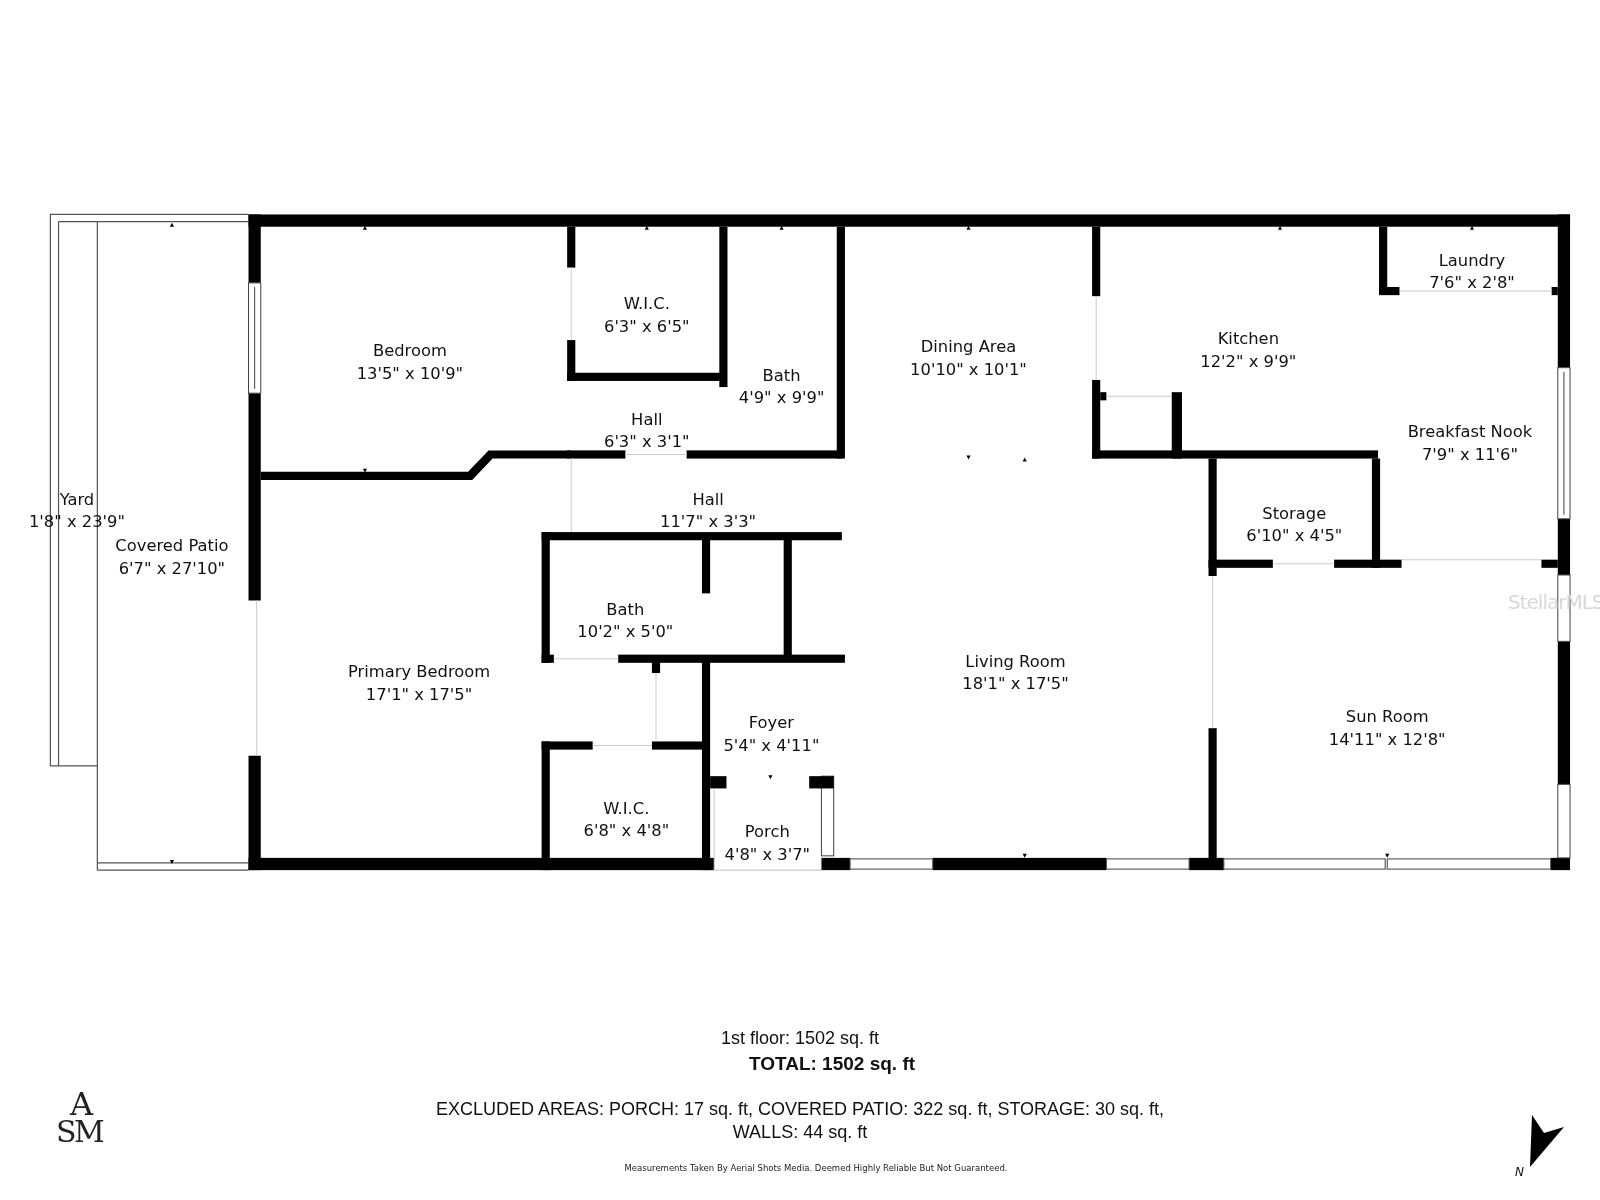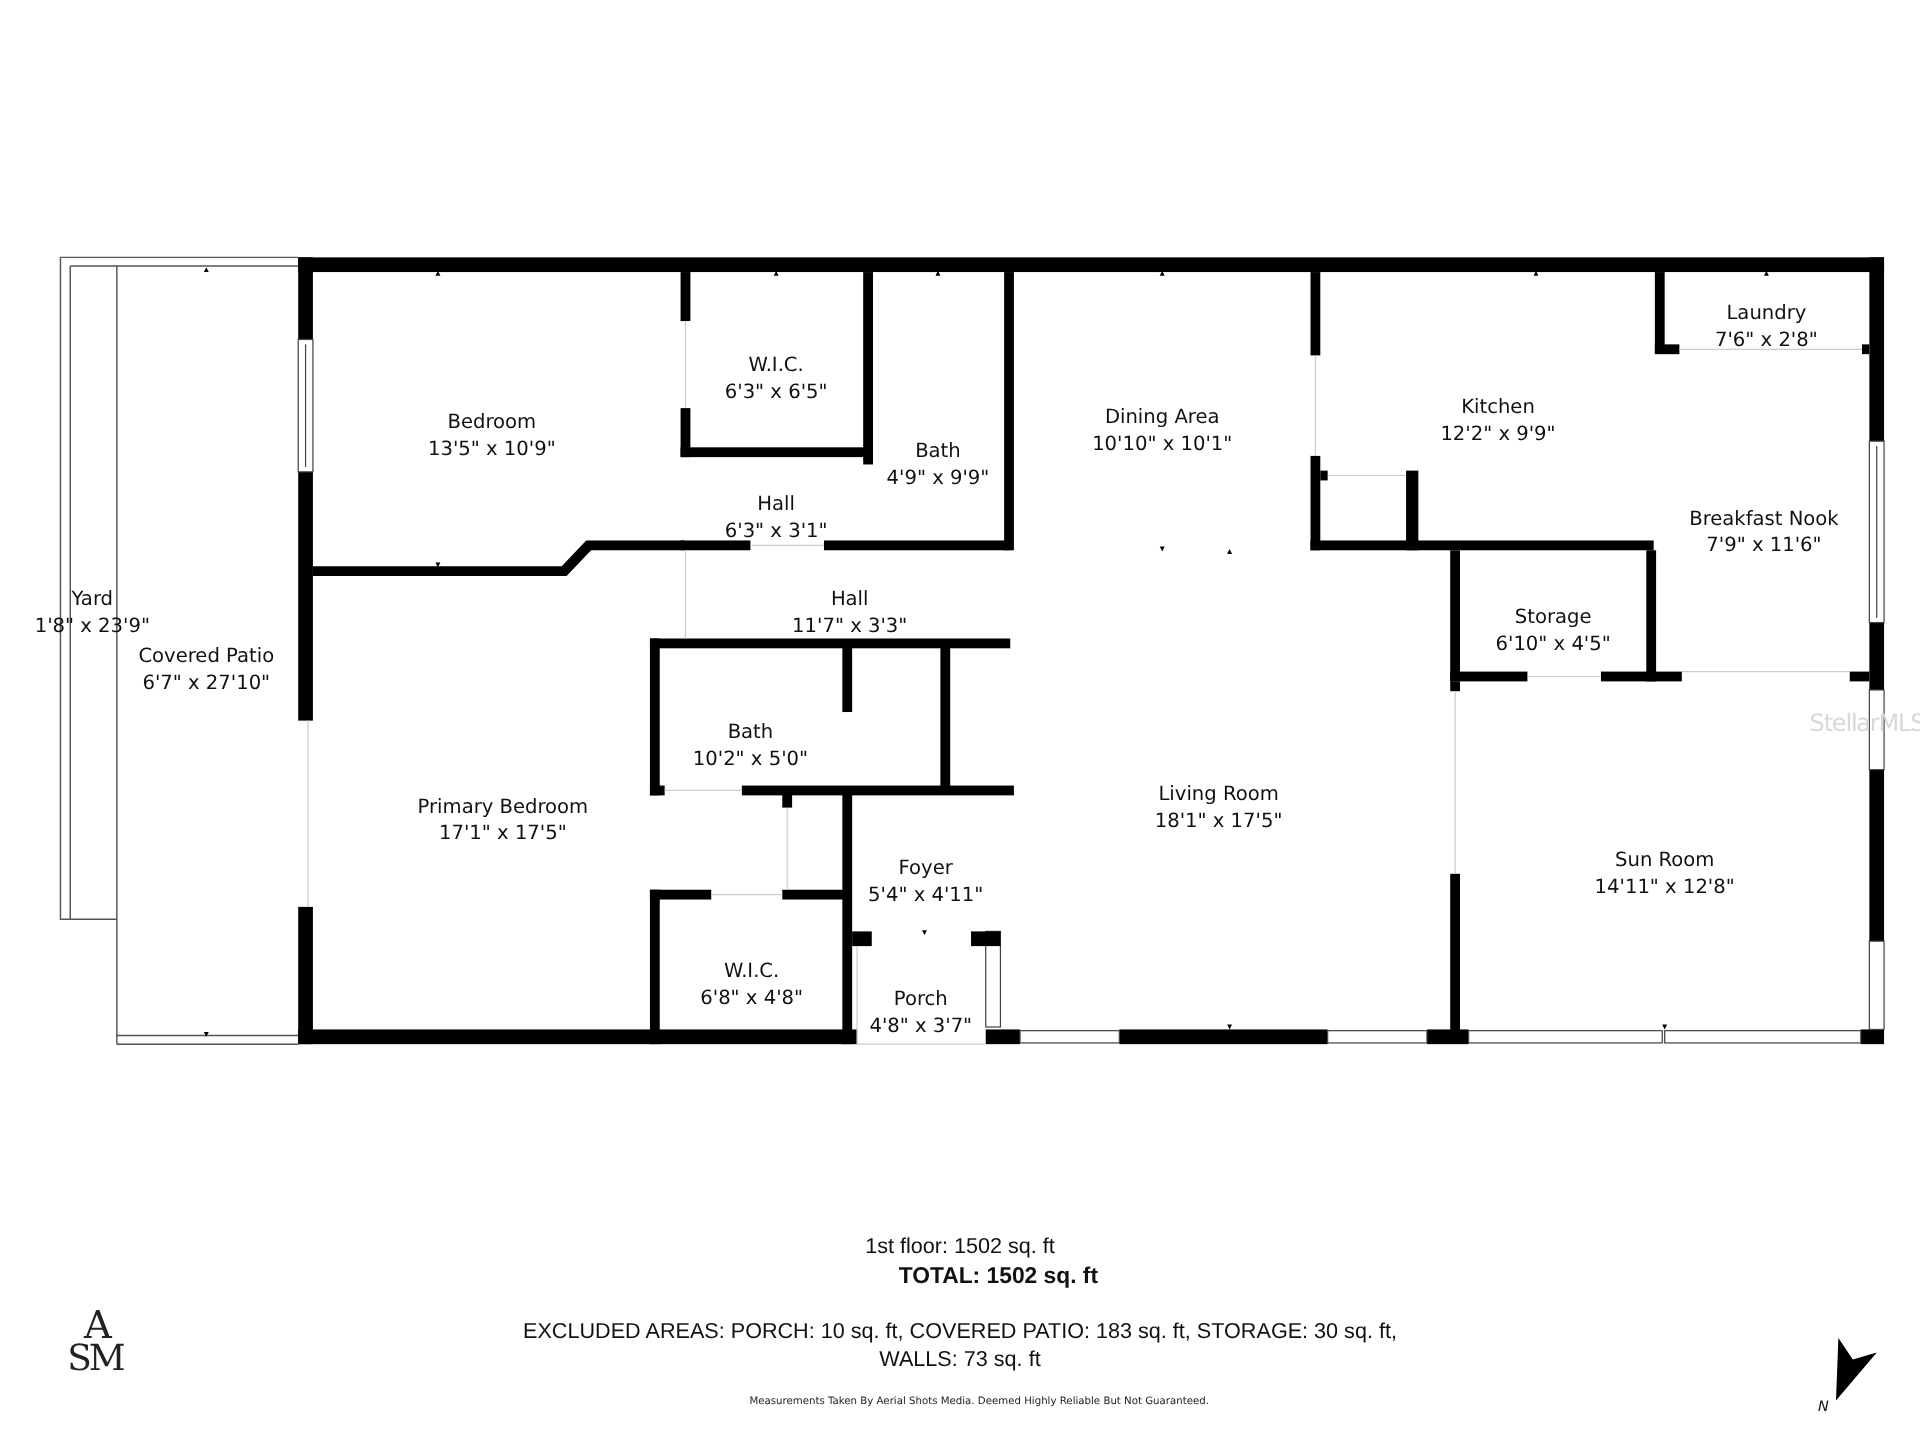--- a/index.html
+++ b/index.html
@@ -233,22 +233,22 @@
     <polygon points="752,759 756,759 754,763"></polygon>
     <polygon points="1356,836 1360,836 1358,840"></polygon>
   </g>
 </svg>
 
 <div class="watermark">StellarMLS</div>
 
 <div class="summary">
   <div class="total">TOTAL: 1502 sq. ft</div>
   <div class="line" style="top:1028px;">1st floor: 1502 sq. ft</div>
-  <div class="line" style="top:1099px;">EXCLUDED AREAS: PORCH: 10 sq. ft, COVERED PATIO: 183 sq. ft, STORAGE: 30 sq. ft,</div>
-  <div class="line" style="top:1122px;">WALLS: 73 sq. ft</div>
+  <div class="line" style="top:1099px;">EXCLUDED AREAS: PORCH: 17 sq. ft, COVERED PATIO: 322 sq. ft, STORAGE: 30 sq. ft,</div>
+  <div class="line" style="top:1122px;">WALLS: 44 sq. ft</div>
 </div>
 
 <div class="disclaimer">Measurements Taken By Aerial Shots Media. Deemed Highly Reliable But Not Guaranteed.</div>
 
 <svg class="logo" viewBox="0 0 56 60">
   <text x="18" y="30" font-family="DejaVu Serif, serif" font-size="32" fill="#222">A</text>
   <text x="4" y="57" font-family="DejaVu Serif, serif" font-size="30" fill="#222">S</text>
   <text x="22" y="57" font-family="DejaVu Serif, serif" font-size="30" fill="#222">M</text>
 </svg>
 

